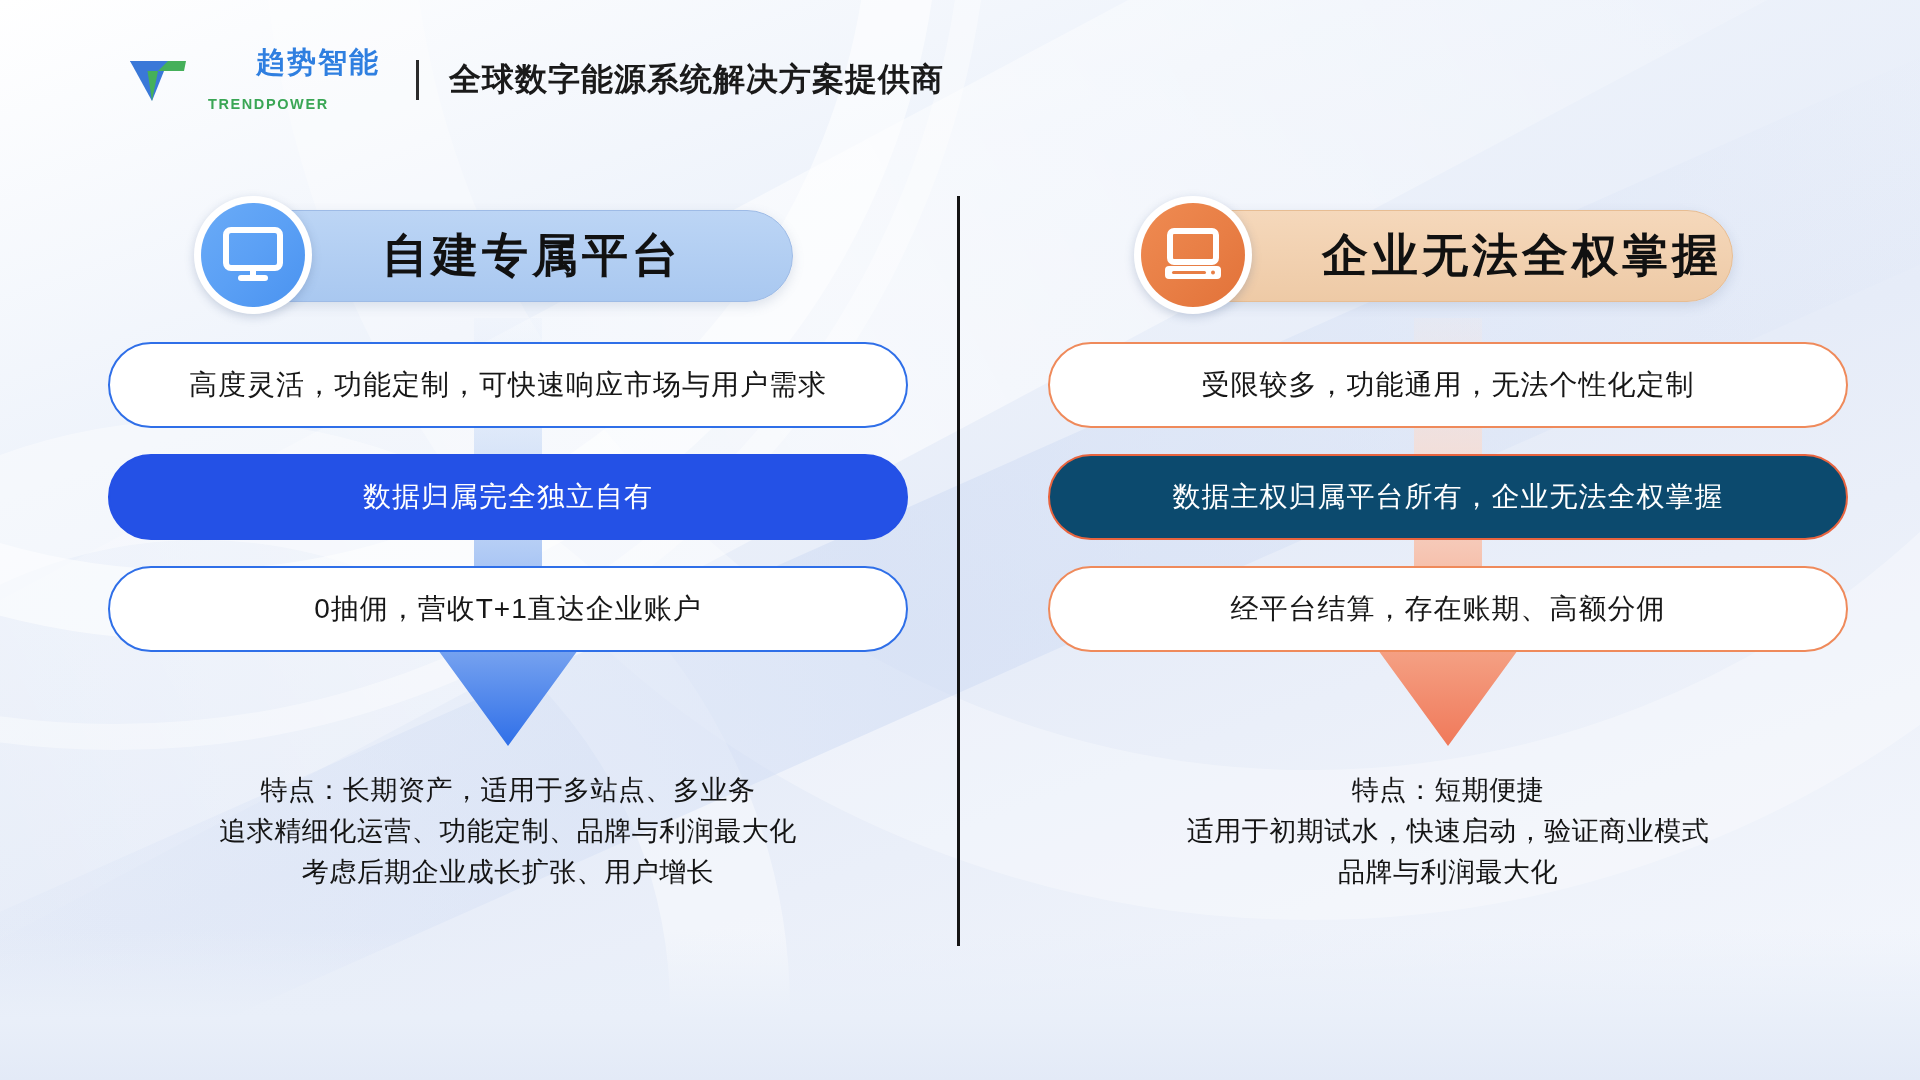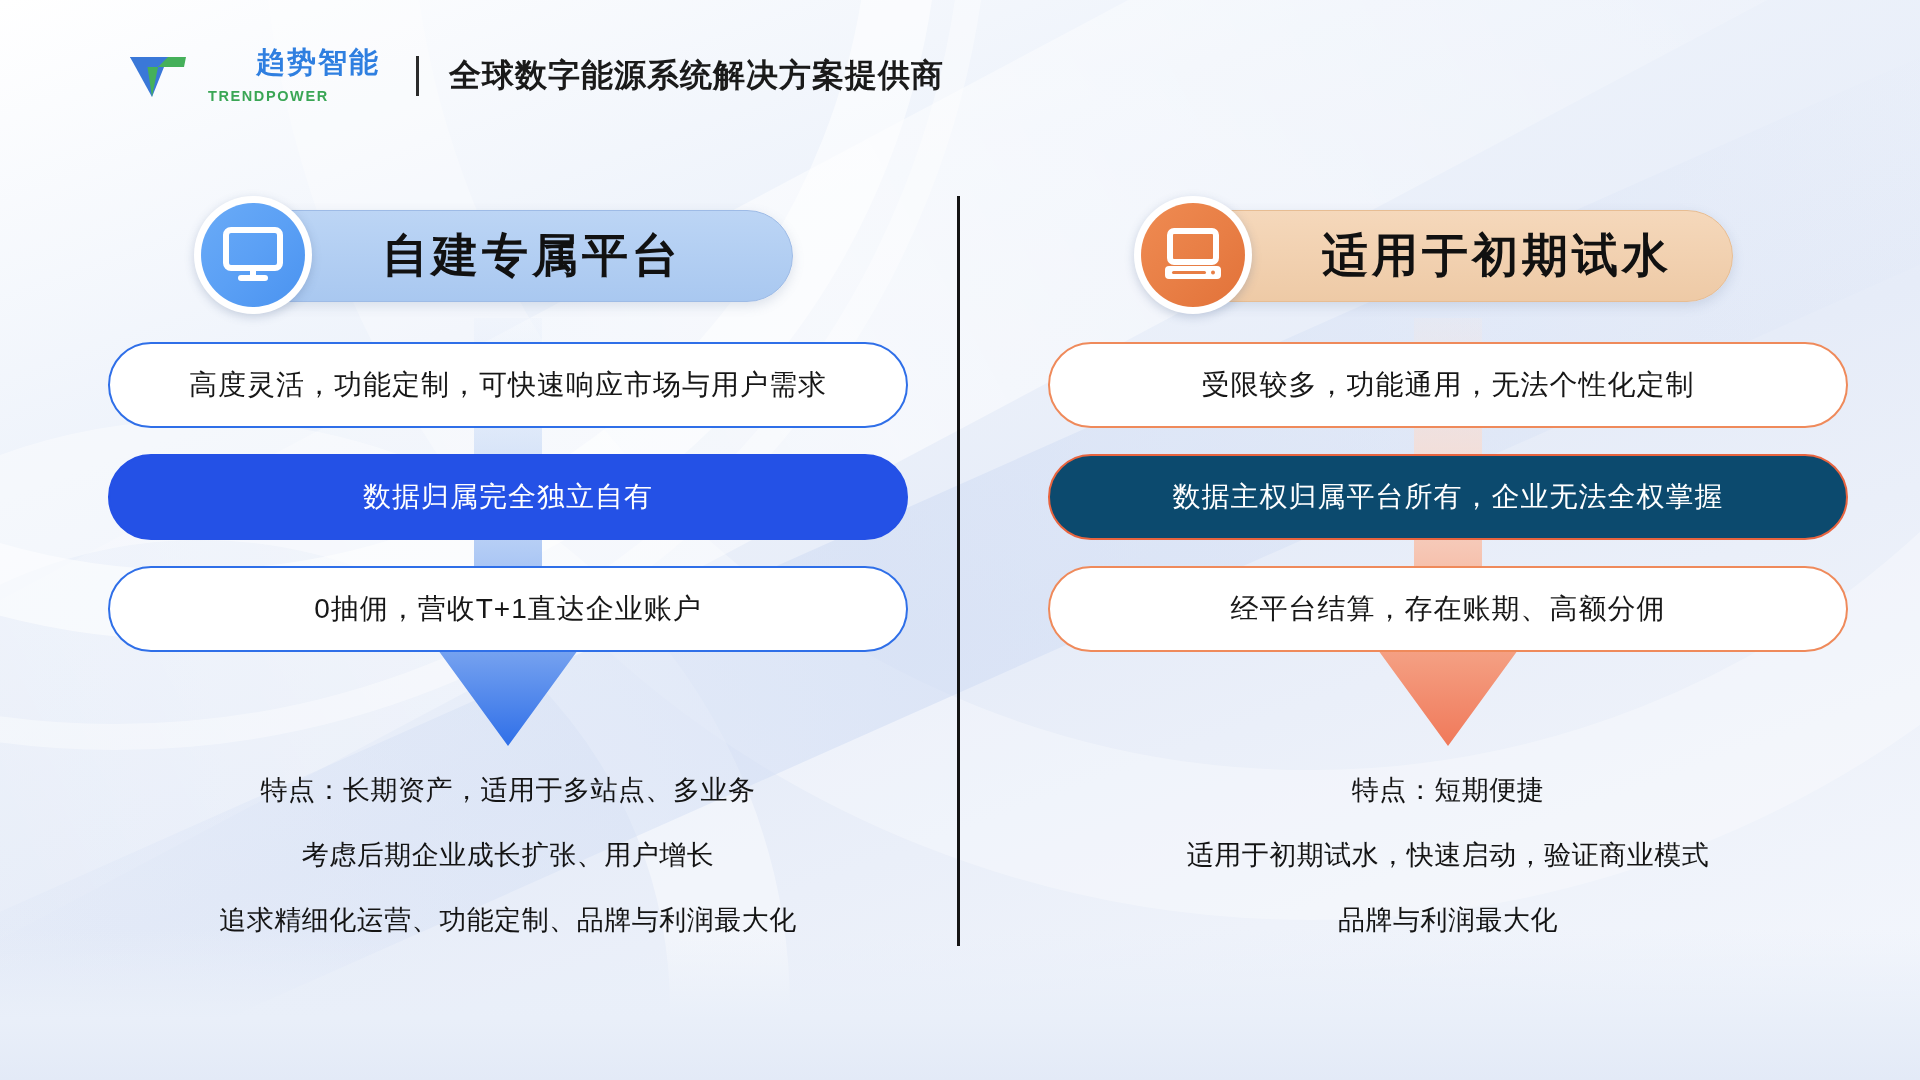--- a/index.html
+++ b/index.html
@@ -50,21 +50,21 @@
     position:absolute; left:128px; top:48px;
     display:flex; align-items:center; gap:18px;
     z-index:6;
   }
   .logo-mark { width:60px; height:46px; position:relative; flex:none; }
   .logo-text { display:flex; flex-direction:column; line-height:1; margin-left:2px; }
   .logo-cn {
     font-size:29px; font-weight:bold; color:#2f7fe0; letter-spacing:2px;margin-left:48px;
   }
   .logo-en {
-    font-size:14.5px; font-weight:bold; color:#3aa655; letter-spacing:1.6px; margin-top:12px;
+    font-size:14.5px; font-weight:bold; color:#3aa655; letter-spacing:1.6px; margin-top:20px;
   }
   .header-divider {
     width:3px; height:40px; background:#2b2b2b; margin:0 12px 0 18px;
   }
   .header-title {
     font-size:32px; font-weight:bold; color:#1a1a1a; letter-spacing:1px;
     font-family:"Liberation Serif","DejaVu Serif",serif;
   }
 
   
@@ -133,21 +133,21 @@
     display:flex; justify-content:center; z-index:1; pointer-events:none;
   }
   .arrow-wrap svg { display:block; }
 
   
   .foot {
     margin-top:118px;
     text-align:center;
     font-size:27px; line-height:1.52; color:#141414; letter-spacing:.5px;
   }
-  .foot div { white-space:nowrap;margin-top:24px; }
+  .foot div { white-space:nowrap; }
 </style>
 </head>
 <body>
 
 <div class="bg">
   <div class="bg-swoosh sw1"></div>
   <div class="bg-swoosh sw2"></div>
   <div class="bg-swoosh sw3"></div>
   <div class="bg-swoosh sw4"></div>
   <div class="bg-diag"></div>
@@ -211,30 +211,30 @@
     <div class="pill solid-blue">
       <span>数据归属完全独立自有</span>
     </div>
     <div class="pill outline-blue">
       <span>0抽佣，营收T+1直达企业账户</span>
     </div>
   </div>
 
   <div class="foot">
     <div>特点：长期资产，适用于多站点、多业务</div>
+    <div>追求精细化运营、功能定制、品牌与利润最大化</div>
     <div>考虑后期企业成长扩张、用户增长</div>
-    <div>追求精细化运营、功能定制、品牌与利润最大化</div>
   </div>
 </div>
 
 <div class="col col-right">
 
   <div class="col-head">
     <div class="head-pill orange">
-      <span class="head-pill-text">适用于初期试水</span>
+      <span class="head-pill-text">企业无法全权掌握</span>
     </div>
     <div class="head-icon">
       <div class="head-icon-inner orange">
         <svg width="64" height="56" viewBox="0 0 64 56">
           <rect x="9" y="4" width="46" height="31" rx="4" fill="none" stroke="#ffffff" stroke-width="6"></rect>
           <rect x="4" y="39" width="56" height="13" rx="4" fill="#ffffff"></rect>
           <rect x="11" y="44" width="34" height="3" rx="1.5" fill="#e87e45"></rect>
           <circle cx="52" cy="45.5" r="2" fill="#e87e45"></circle>
         </svg>
       </div>

